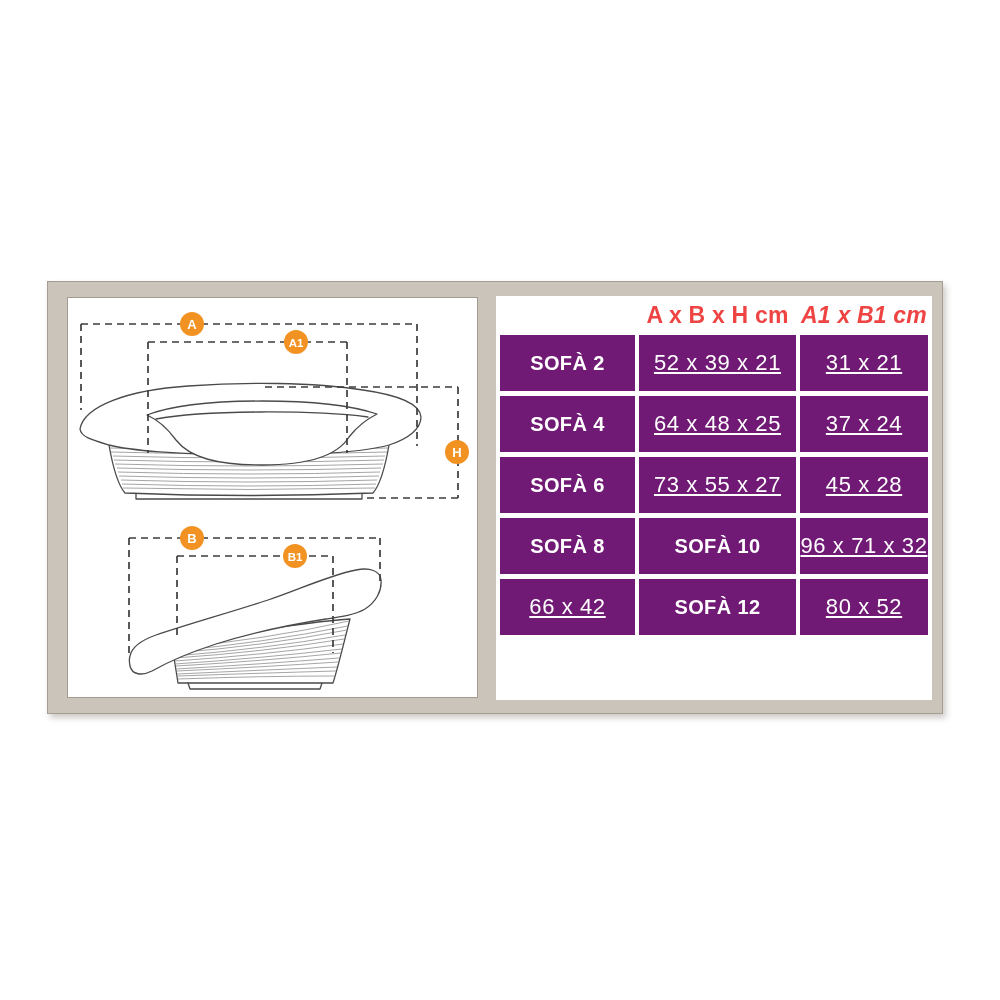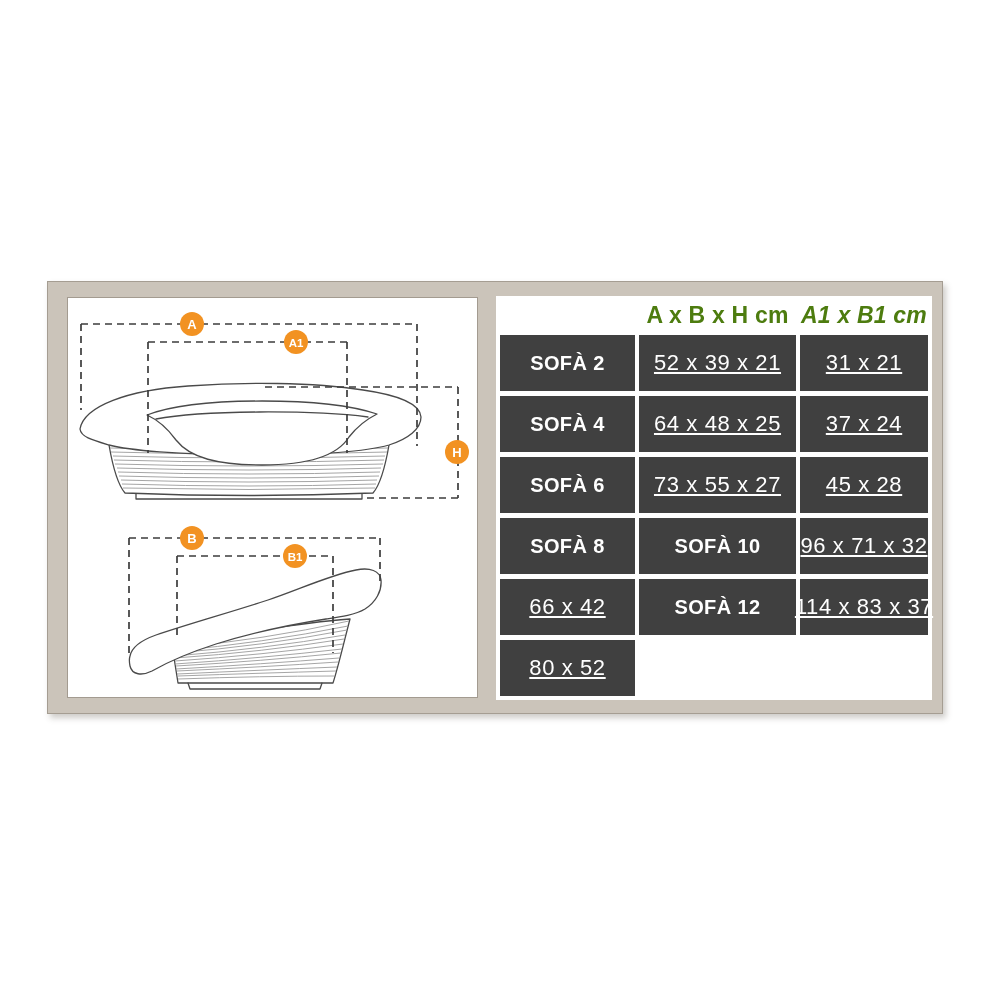--- a/index.html
+++ b/index.html
@@ -7,27 +7,27 @@
           font-family:"Liberation Sans",sans-serif;overflow:hidden;}
   .frame{position:absolute;left:47px;top:281px;width:894px;height:431px;
          background:#cbc4ba;border:1px solid #a59d92;
          box-shadow:3px 4px 6px rgba(60,50,40,.25);}
   .diagram-panel{position:absolute;left:19px;top:15px;width:409px;height:399px;
          background:#ffffff;border:1px solid #a39b90;}
   .diagram-panel svg{display:block;}
   .table-panel{position:absolute;left:448px;top:14px;width:436px;height:404px;
          background:#ffffff;}
   .thead-label{position:absolute;top:0;height:39px;display:flex;align-items:center;
-         justify-content:center;font-weight:bold;font-size:23px;color:#4d7c0f;
+         justify-content:center;font-weight:bold;font-size:23px;color:#ef4444;
          letter-spacing:.2px;}
   .th-abh{left:143px;width:157px;}
   .th-a1b1{left:304px;width:128px;font-style:italic;}
   .tgrid{position:absolute;left:4px;top:39px;width:428px;display:grid;
          grid-template-columns:135px 157px 128px;grid-auto-rows:56px;gap:5px 4px;}
-  .cell{background:#404040;color:#ffffff;display:flex;align-items:center;
+  .cell{background:#701a75;color:#ffffff;display:flex;align-items:center;
         justify-content:center;white-space:nowrap;}
   .cell.name{font-weight:bold;font-size:20px;letter-spacing:.4px;}
   .cell.val{font-size:22px;letter-spacing:.6px;text-decoration:underline;}
   .outline{fill:none;stroke:#4a4a4a;stroke-width:1.3;stroke-linecap:round;stroke-linejoin:round;}
   .fillwhite{fill:#ffffff;stroke:#4a4a4a;stroke-width:1.3;stroke-linejoin:round;}
   .hatch{fill:none;stroke:#9b9b9b;stroke-width:.9;}
   .dash{fill:none;stroke:#3c3c3c;stroke-width:1.7;stroke-dasharray:7 5;}
   .dimcircle{fill:#f29222;}
   .dimtext{fill:#ffffff;font-weight:bold;font-family:"Liberation Sans",sans-serif;}
 </style>
@@ -128,19 +128,18 @@
         <div class="cell val">73 x 55 x 27</div>
         <div class="cell val">45 x 28</div>
 
         <div class="cell name">SOFÀ 8</div>
 
         <div class="cell name">SOFÀ 10</div>
         <div class="cell val">96 x 71 x 32</div>
         <div class="cell val">66 x 42</div>
 
         <div class="cell name">SOFÀ 12</div>
-        <div class="cell val">114 x 83 x 37</div>
         <div class="cell val">80 x 52</div>
       </div>
     </div>
 
   </div>
 </div>
 
 </body></html>

